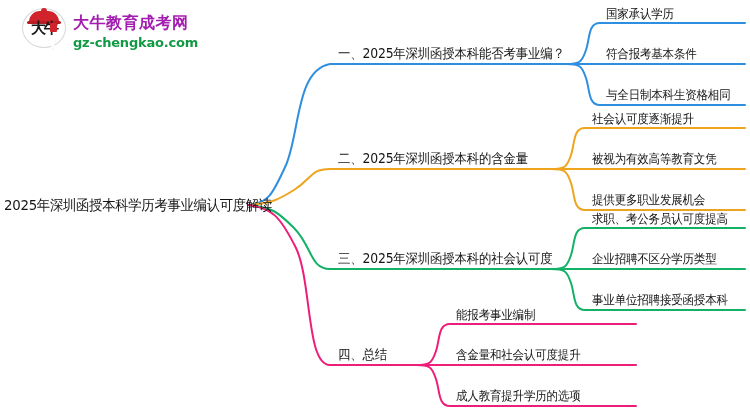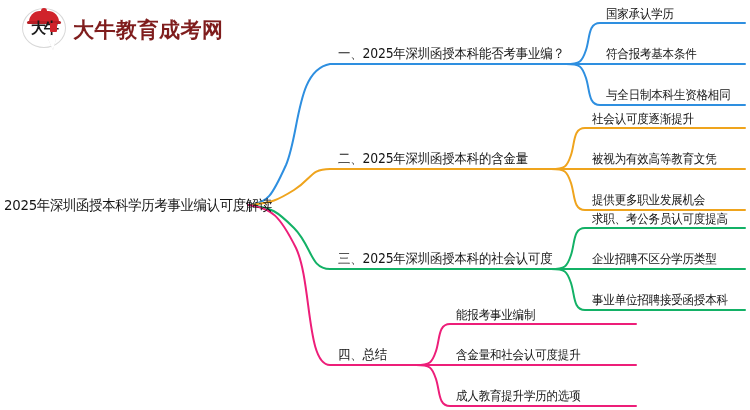--- a/index.html
+++ b/index.html
@@ -96,23 +96,23 @@
     position: absolute;
     left: 28px;
     top: 15px;
     width: 7px;
     height: 9px;
     background: #d0232b;
     border-radius: 1px;
   }
   #logo-text { display: flex; flex-direction: column; justify-content: center; }
   #logo-title {
-    font-size: 21px;
+    font-size: 16px;
     font-weight: bold;
-    color: #7f1d1d;
+    color: #a21caf;
     letter-spacing: 0.5px;
     line-height: 24px;
     font-family: "DejaVu Sans", sans-serif;
   }
   #logo-sub {
     font-size: 13px;
     font-weight: bold;
     color: #119944;
     letter-spacing: -0.2px;
     line-height: 15px;
@@ -160,20 +160,21 @@
       <div class="bubble"></div>
       <div class="bubble-tail"></div>
       <div class="cap"></div>
       <div class="cap-knob"></div>
       <div class="cap-band"></div>
       <div class="glyphs">大牛</div>
       <div class="dot-red"></div>
     </div>
     <div id="logo-text">
       <div id="logo-title">大牛教育成考网</div>
+      <div id="logo-sub">gz-chengkao.com</div>
     </div>
   </div>
 
   <svg id="wires" viewBox="0 0 750 410">
     <g fill="none" stroke-width="2" stroke-linecap="round">
 
       <path stroke="#2e8fe0" d="M248,205 C268,203 272,196 286,165 C300,132 296,70 330,64 L566,64"></path>
       <path stroke="#2e8fe0" d="M566,64 C580,64 582,62 586,50 C590,38 588,23 600,23 L745,23"></path>
       <path stroke="#2e8fe0" d="M566,64 L745,64"></path>
       <path stroke="#2e8fe0" d="M566,64 C580,64 582,66 586,78 C590,90 588,105 600,105 L745,105"></path>

